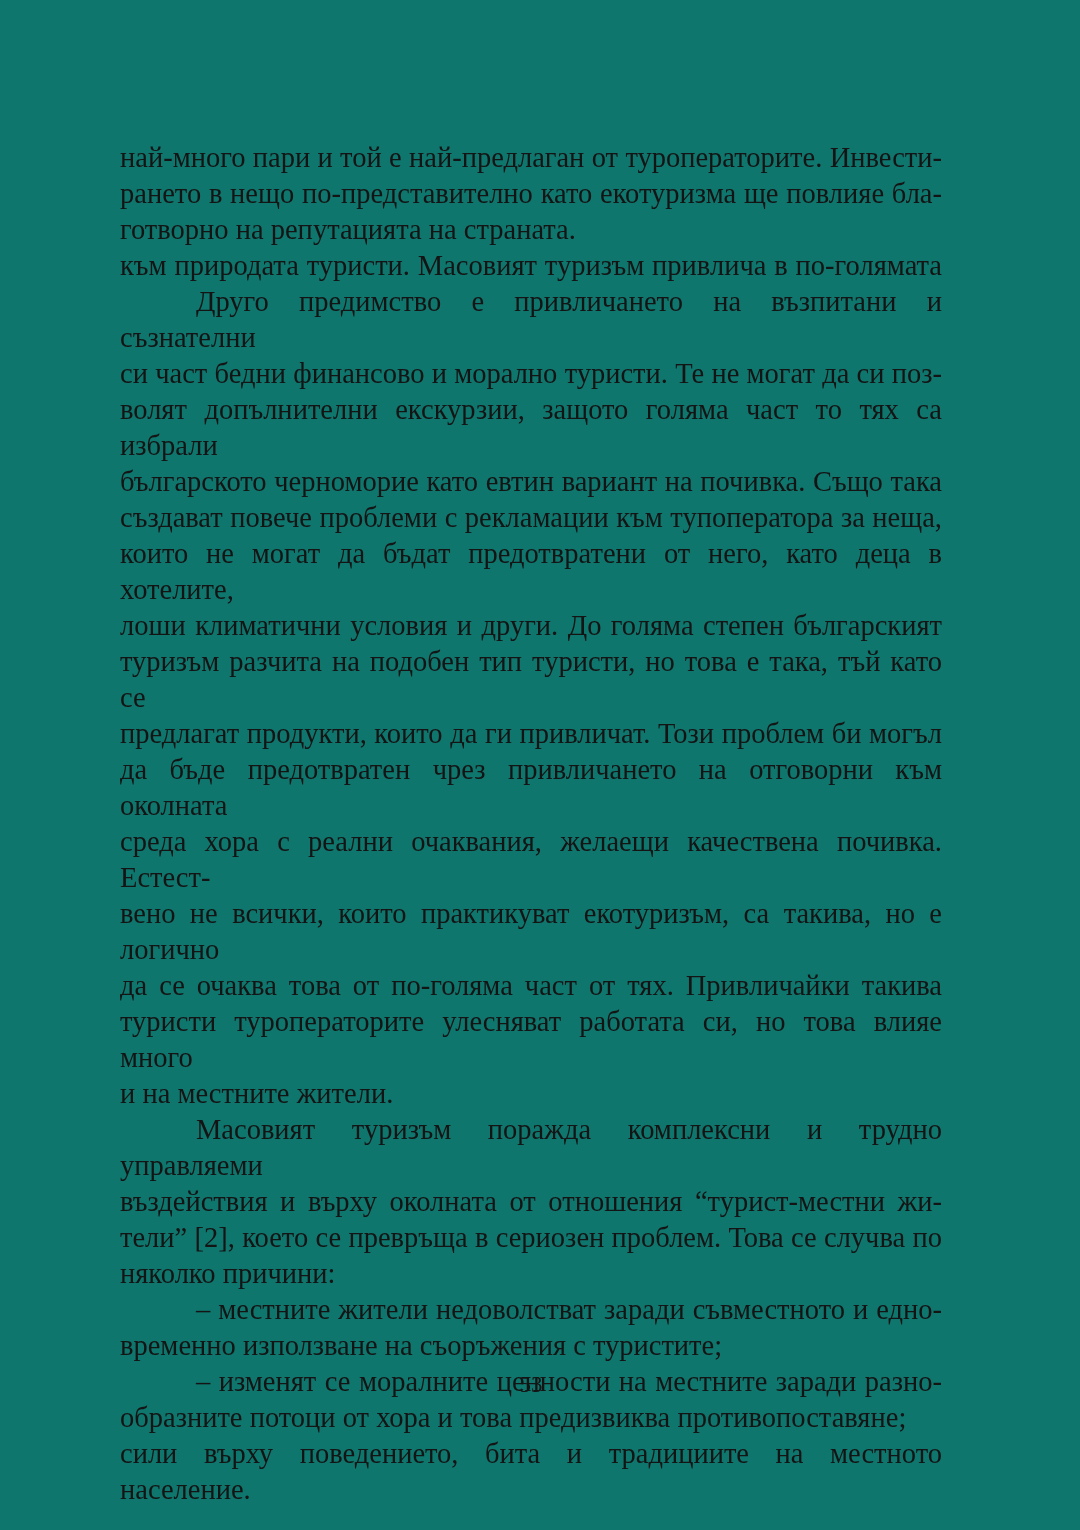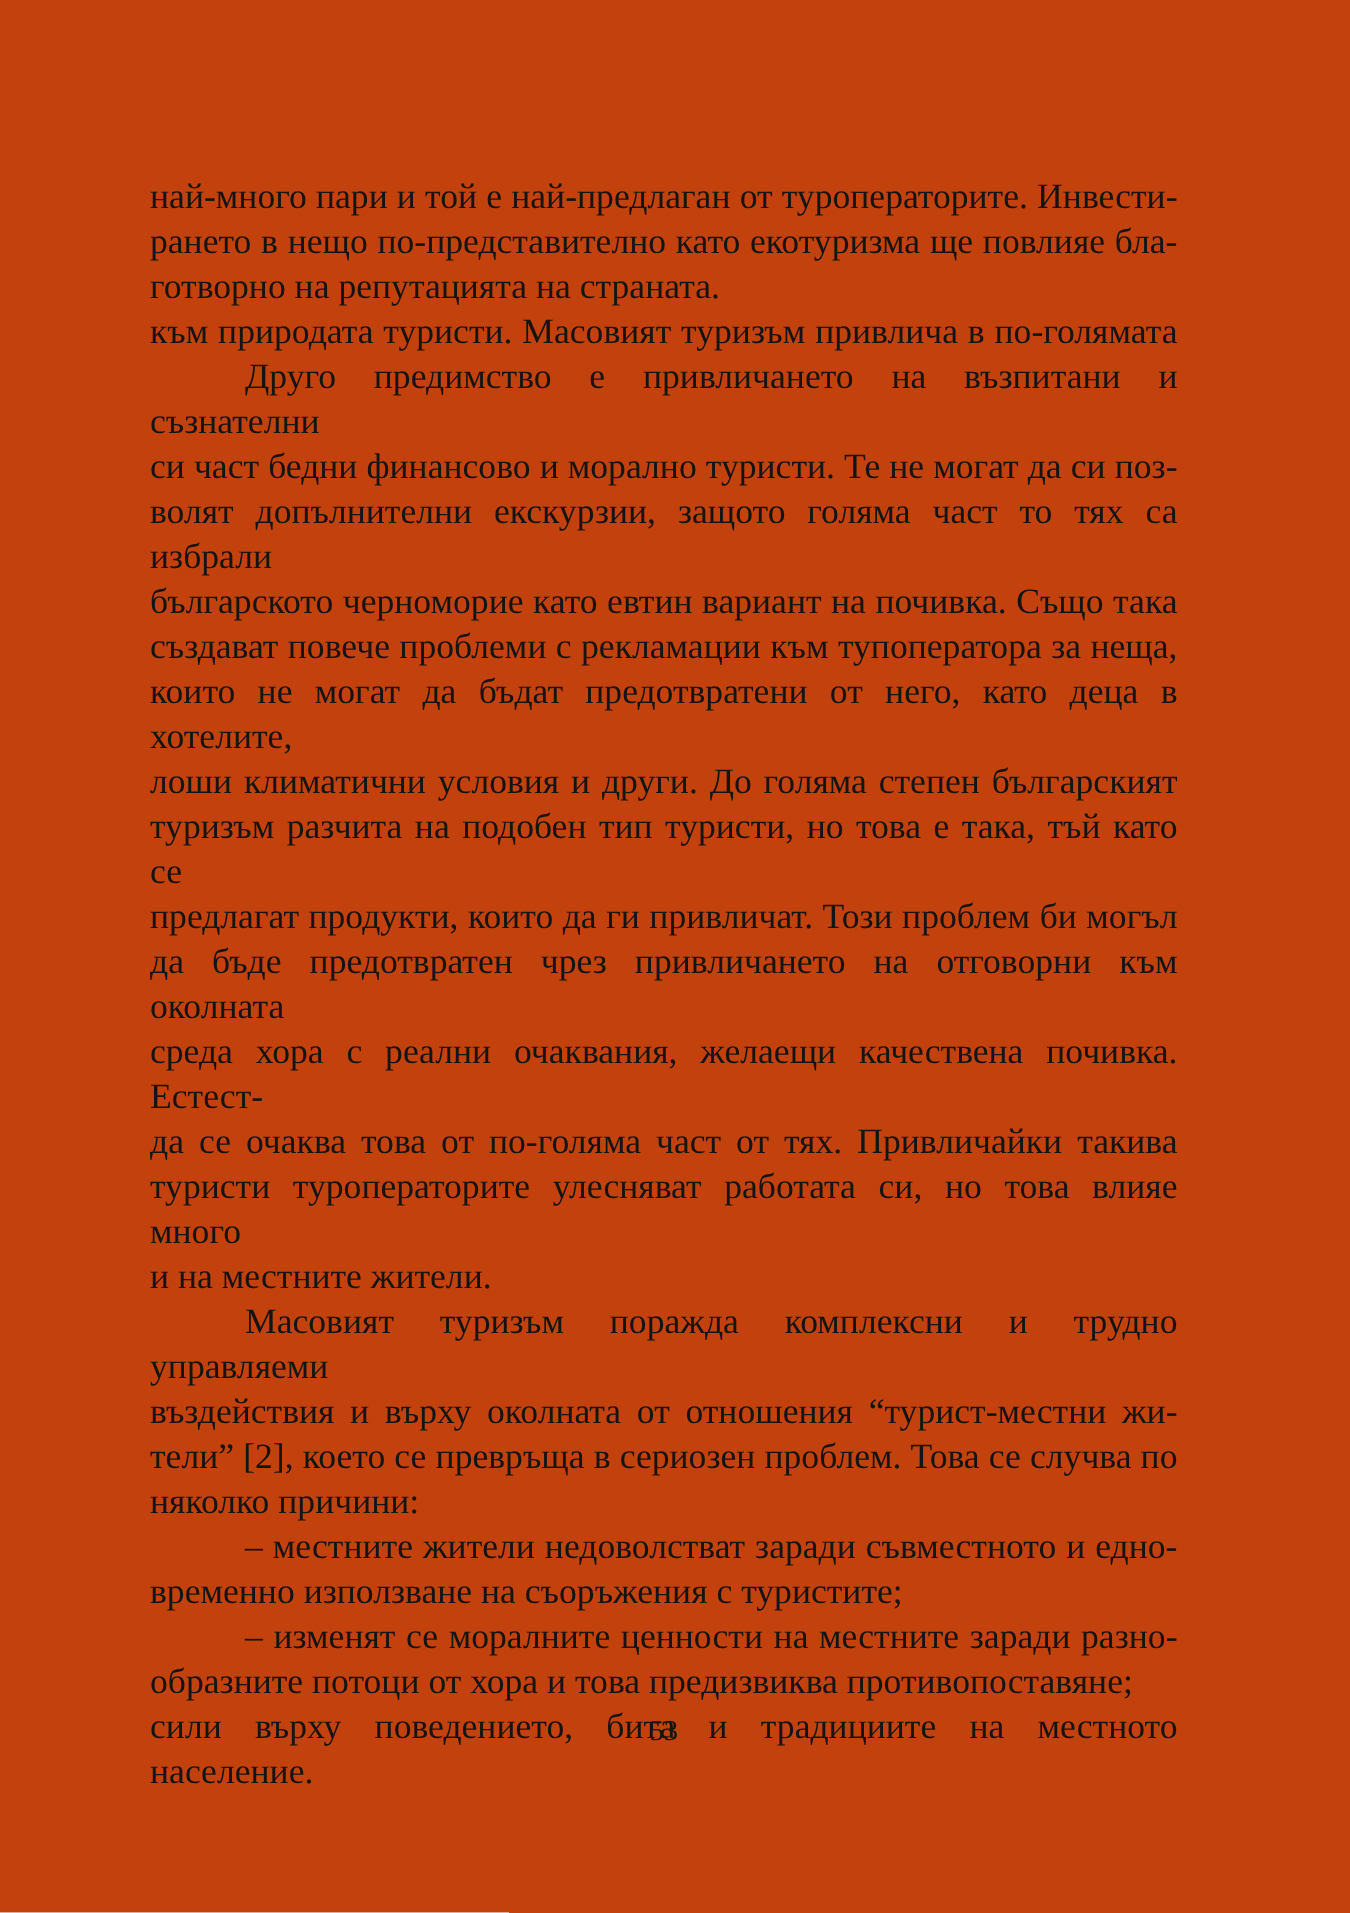--- a/index.html
+++ b/index.html
@@ -5,21 +5,21 @@
   html, body {
     margin: 0;
     padding: 0;
     background: #ffffff;
   }
   .page {
     position: relative;
     width: 1080px;
     height: 1530px;
     background: #fefefdu;
-    background-color: #c2410c;
+    background-color: #0f766e;
     font-family: "Liberation Serif", "DejaVu Serif", serif;
     color: #141414;
     overflow: hidden;
   }
   .text-block {
     position: absolute;
     left: 120px;
     top: 140px;
     width: 822px;
     font-size: 28.5px;
@@ -65,20 +65,21 @@
         <div class="line">си част бедни финансово и морално туристи. Те не могат да си поз-</div>
         <div class="line">волят допълнителни екскурзии, защото голяма част то тях са избрали</div>
         <div class="line">българското черноморие като евтин вариант на почивка. Също така</div>
         <div class="line">създават повече проблеми с рекламации към тупоператора за неща,</div>
         <div class="line">които не могат да бъдат предотвратени от него, като деца в хотелите,</div>
         <div class="line">лоши климатични условия и други. До голяма степен българският</div>
         <div class="line">туризъм разчита на подобен тип туристи, но това е така, тъй като се</div>
         <div class="line">предлагат продукти, които да ги привличат. Този проблем би могъл</div>
         <div class="line">да бъде предотвратен чрез привличането на отговорни към околната</div>
         <div class="line">среда хора с реални очаквания, желаещи качествена почивка. Естест-</div>
+        <div class="line">вено не всички, които практикуват екотуризъм, са такива, но е логично</div>
         <div class="line">да се очаква това от по-голяма част от тях. Привличайки такива</div>
         <div class="line">туристи туроператорите улесняват работата си, но това влияе много</div>
         <div class="line last">и на местните жители.</div>
       </div>
       <div class="paragraph">
         <div class="line indent">Масовият туризъм поражда комплексни и трудно управляеми</div>
         <div class="line">въздействия и върху околната от отношения “турист-местни жи-</div>
         <div class="line">тели” [2], което се превръща в сериозен проблем.  Това се случва по</div>
         <div class="line last">няколко причини:</div>
       </div>

